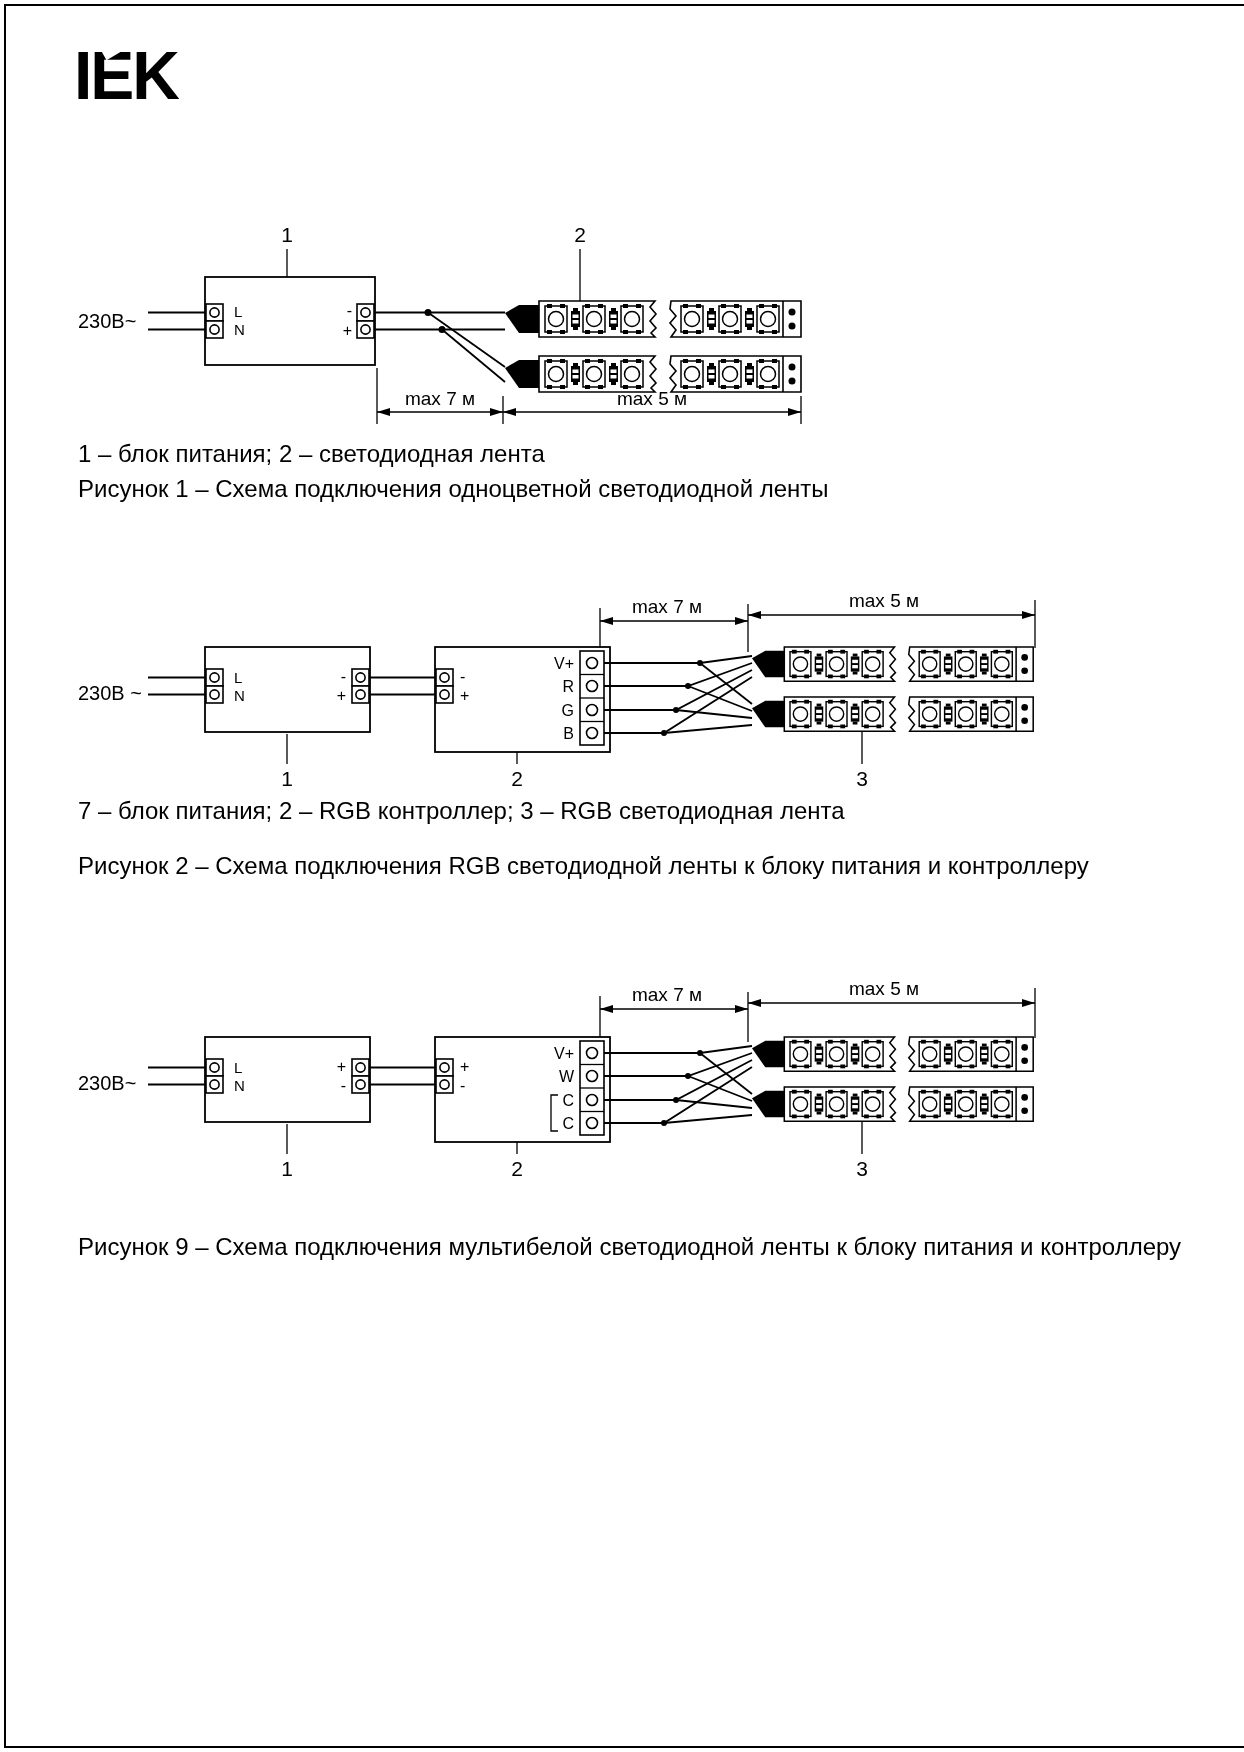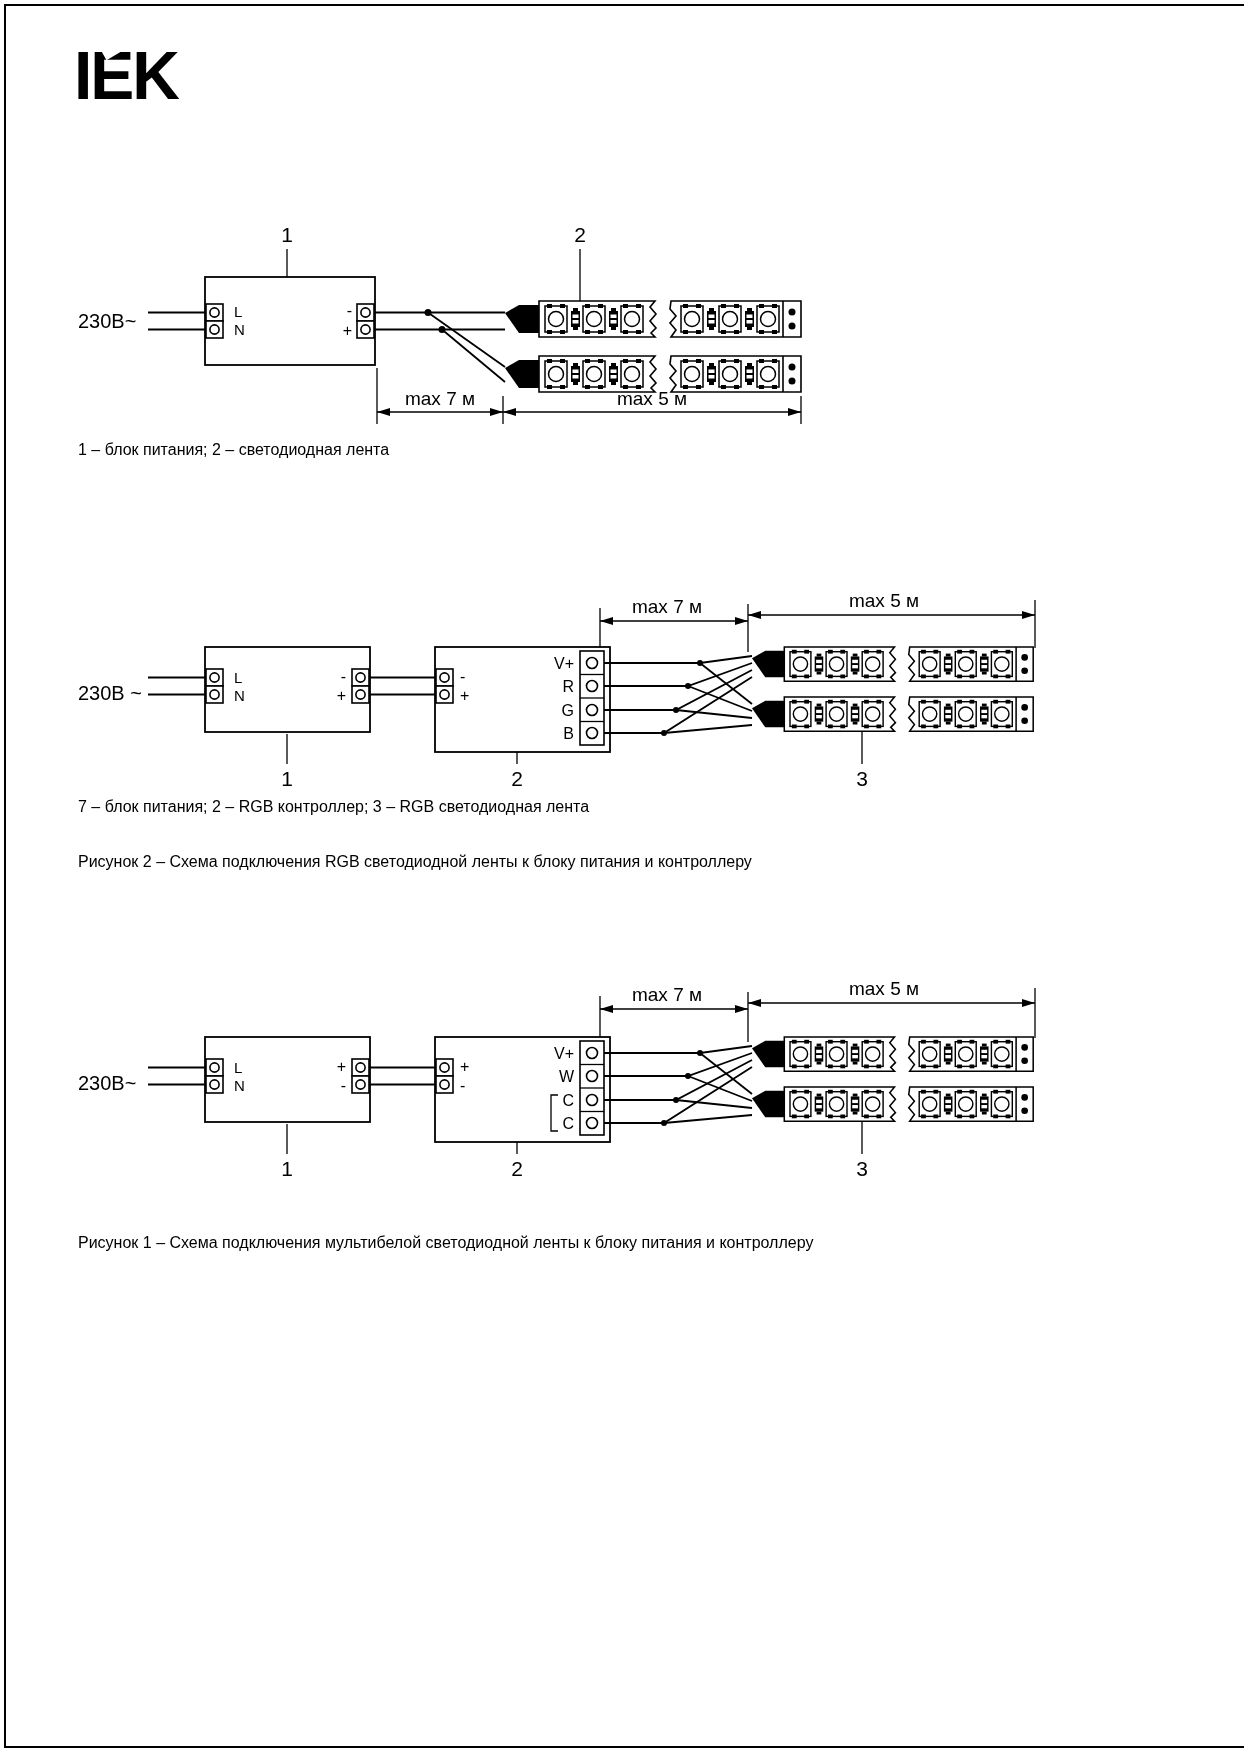--- a/index.html
+++ b/index.html
@@ -4,21 +4,21 @@
 <style>
   html,body{margin:0;padding:0;background:#fff;}
   .page{position:relative;width:1244px;height:1752px;background:#fff;overflow:hidden;
         font-family:"Liberation Sans",sans-serif;color:#000;padding-left:36px;}
   .frame{position:absolute;inset:4px;border:2px solid #000;pointer-events:none;}
   .logo{position:absolute;left:74px;top:42px;font-weight:900;font-size:66px;
         letter-spacing:-2px;line-height:1;transform:scaleY(1.04);}
   .logo-slash{position:absolute;left:28px;top:2px;width:34px;height:9px;background:#fff;
         transform:rotate(-30deg);}
   svg.fig{position:absolute;left:0;display:block;}
-  p.caption{position:absolute;left:78px;margin:0;font-size:16px;line-height:1.2;white-space:nowrap;}
+  p.caption{position:absolute;left:78px;margin:0;font-size:24px;line-height:1.2;white-space:nowrap;}
   
   .w{stroke:#000;stroke-width:1.8;fill:none;}
   .wt{stroke:#000;stroke-width:1.3;fill:none;}
   .box{fill:#fff;stroke:#000;stroke-width:1.8;}
   .thin{fill:#fff;stroke:#000;stroke-width:1.6;}
   .blk{fill:#000;}
   svg text{fill:#000;font-family:"Liberation Sans",sans-serif;}
   .t21{font-size:21px;}.t20{font-size:20px;}.t19{font-size:19px;}
   .t16{font-size:16px;}.t15{font-size:15px;}
 </style>
@@ -124,20 +124,21 @@
       <polygon points="377,412 390,408 390,416" class="blk"></polygon>
       <polygon points="503,412 490,408 490,416" class="blk"></polygon>
       <polygon points="503,412 516,408 516,416" class="blk"></polygon>
       <polygon points="801,412 788,408 788,416" class="blk"></polygon>
       <text x="440" y="405" class="t19" text-anchor="middle">max 7 м</text>
       <text x="652" y="405" class="t19" text-anchor="middle">max 5 м</text>
     </g>
   </svg>
 
   <p class="caption" style="top:440px">1 – блок питания; 2 – светодиодная лента</p>
+  <p class="caption" style="top:475px">Рисунок 1 – Схема подключения одноцветной светодиодной ленты</p>
 
   <svg class="fig" style="top:585px" width="1244" height="220" viewBox="0 585 1244 220">
     <g>
       <line x1="600" y1="608" x2="600" y2="652" class="wt"></line>
       <line x1="748" y1="604" x2="748" y2="652" class="wt"></line>
       <line x1="1035" y1="600" x2="1035" y2="648" class="wt"></line>
       <line x1="600" y1="621" x2="748" y2="621" class="wt"></line>
       <line x1="748" y1="615" x2="1035" y2="615" class="wt"></line>
       <polygon points="600,621 613,617 613,625" class="blk"></polygon>
       <polygon points="748,621 735,617 735,625" class="blk"></polygon>
@@ -309,14 +310,14 @@
     <g>
       <line x1="517" y1="1142" x2="517" y2="1154" class="wt"></line>
       <text x="517" y="1176" class="t21" text-anchor="middle">2</text>
     </g>
     <g>
       <line x1="862" y1="1121" x2="862" y2="1154" class="wt"></line>
       <text x="862" y="1176" class="t21" text-anchor="middle">3</text>
     </g>
   </svg>
 
-  <p class="caption" style="top:1233px">Рисунок 1 – Схема подключения мультибелой светодиодной ленты к блоку питания и контроллеру</p>
+  <p class="caption" style="top:1233px">Рисунок 9 – Схема подключения мультибелой светодиодной ленты к блоку питания и контроллеру</p>
 </div>
 
 </body></html>

